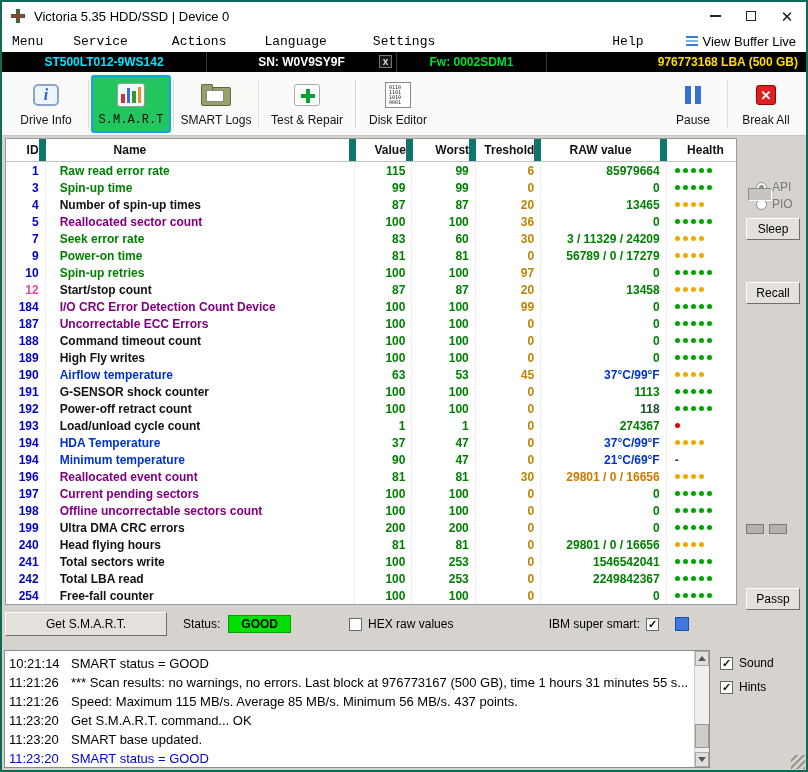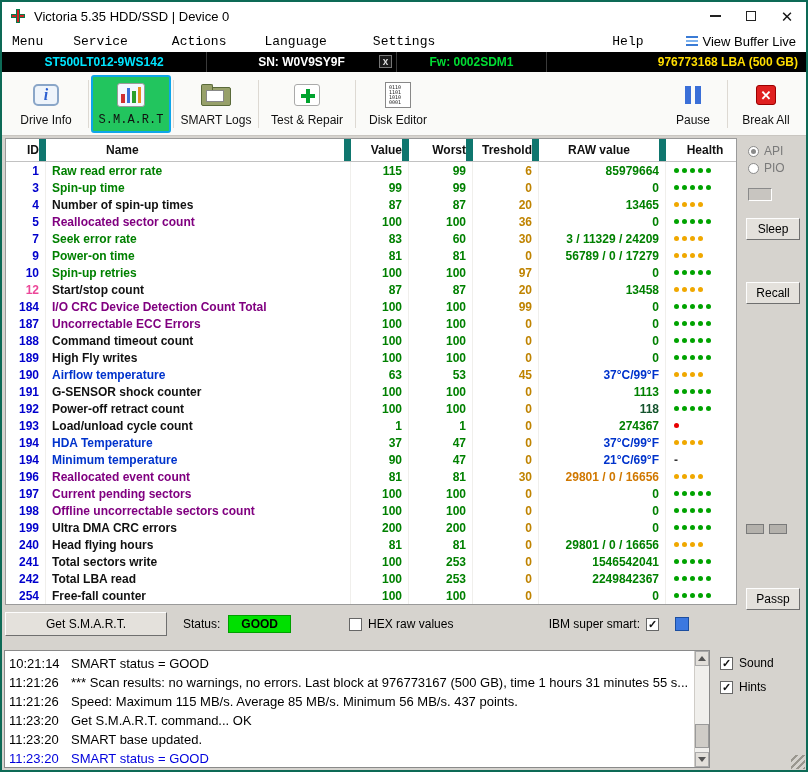--- a/index.html
+++ b/index.html
@@ -78,21 +78,21 @@
   .main { height:512px; display:flex; flex:0 0 auto; }
   .left-col { width:738px; display:flex; flex-direction:column; }
 
   .table { width:732px; margin:2px 0 0 3px; background:#fff; border:1px solid #9a9a9a;
            font-size:12px; font-weight:bold; }
   .thead { display:flex; height:23px; align-items:stretch; border-bottom:1px solid #c2c2c2; background:#fff; }
   .th { display:flex; align-items:center; justify-content:center; border-right:7px solid #0f766e; color:#111; }
   .trow { display:flex; height:17px; align-items:stretch; }
   .tc { display:flex; align-items:center; border-right:1px solid #f0efec; padding:0 6px; white-space:nowrap; overflow:hidden; }
   .c-id    { width:40px;  justify-content:flex-end; }
-  .c-name  { width:305px; justify-content:flex-start; }
+  .c-name  { width:305px; justify-content:flex-start;margin-left:8px; }
   .th.c-name { justify-content:flex-start; padding-left:60px; }
   .c-val   { width:58px;  justify-content:flex-end; }
   .c-worst { width:64px;  justify-content:flex-end; }
   .c-thr   { width:66px;  justify-content:flex-end; }
   .th.c-thr, .th.c-val, .th.c-worst { justify-content:flex-end; }
   .c-raw   { width:127px; justify-content:flex-end; }
   .th.c-raw { justify-content:center; }
   .c-health{ width:70px;  justify-content:flex-start; padding-left:8px; border-right:none; }
   .th.c-health { justify-content:center; }
   .dot { display:inline-block; width:5px; height:5px; border-radius:50%; margin-right:3px; }
@@ -104,21 +104,21 @@
   .lbl-status { margin-left:16px; }
   .badge-good { margin-left:8px; background:#00e000; border:1px solid #00a000; color:#000;
                 font-weight:bold; padding:1px 12px; }
   .chk { width:13px; height:13px; background:#fff; border:1px solid #666; display:inline-flex;
          align-items:center; justify-content:center; font-size:11px; font-weight:bold; color:#111; }
   .hex-group { margin-left:58px; display:flex; align-items:center; gap:6px; }
   .ibm-group { margin-left:auto; margin-right:48px; display:flex; align-items:center; gap:6px; }
   .blue-square { width:14px; height:14px; background:#3c78e0; border:1px solid #1c4ea0; margin-left:10px; }
 
   .right-panel { flex:1; position:relative; background:#d6d3ce; font-size:12px; }
-  .radio-row { position:absolute; left:8px; display:flex; align-items:center; gap:5px; color:#7a7a7a; }
+  .radio-row { position:absolute; left:16px; display:flex; align-items:center; gap:5px; color:#7a7a7a;margin-top:36px; }
   .radio { width:11px; height:11px; border-radius:50%; border:1px solid #8a8a8a; background:#fff; position:relative; }
   .radio.sel::after { content:""; position:absolute; left:2px; top:2px; width:5px; height:5px; border-radius:50%; background:#8a8a8a; }
   .led { position:absolute; left:8px; top:52px; width:24px; height:13px; background:#c8c5c0;
          border:1px solid; border-color:#8a8a8a #fff #fff #8a8a8a; }
   .side-btn { position:absolute; left:6px; width:54px; height:22px; background:#e4e1dc;
               border:1px solid; border-color:#fdfdfd #6f6f6f #6f6f6f #fdfdfd; font-size:12px;
               display:flex; align-items:center; justify-content:center; cursor:default; }
   .mini-btns { position:absolute; left:6px; top:388px; display:flex; gap:5px; }
   .mini-btn { width:18px; height:10px; background:#b4b1ac; border:1px solid #7a7a7a; }
 
@@ -381,21 +381,21 @@
               <div class="tc c-raw" style="color: rgb(0, 128, 0);">13458</div>
               <div class="tc c-health">
                 <span class="dot" style="background: rgb(240, 168, 0);"></span>
                 <span class="dot" style="background: rgb(240, 168, 0);"></span>
                 <span class="dot" style="background: rgb(240, 168, 0);"></span>
                 <span class="dot" style="background: rgb(240, 168, 0);"></span>
               </div>
             </div>
             <div class="trow">
               <div class="tc c-id" style="color: rgb(0, 0, 204);">184</div>
-              <div class="tc c-name" style="color: rgb(128, 0, 128);">I/O CRC Device Detection Count Total</div>
+              <div class="tc c-name" style="color: rgb(128, 0, 128);">I/O CRC Error Detection Count Device</div>
               <div class="tc c-val" style="color: rgb(0, 128, 0);">100</div>
               <div class="tc c-worst" style="color: rgb(0, 128, 0);">100</div>
               <div class="tc c-thr" style="color: rgb(191, 131, 0);">99</div>
               <div class="tc c-raw" style="color: rgb(0, 128, 0);">0</div>
               <div class="tc c-health">
                 <span class="dot" style="background: rgb(0, 163, 0);"></span>
                 <span class="dot" style="background: rgb(0, 163, 0);"></span>
                 <span class="dot" style="background: rgb(0, 163, 0);"></span>
                 <span class="dot" style="background: rgb(0, 163, 0);"></span>
                 <span class="dot" style="background: rgb(0, 163, 0);"></span>

